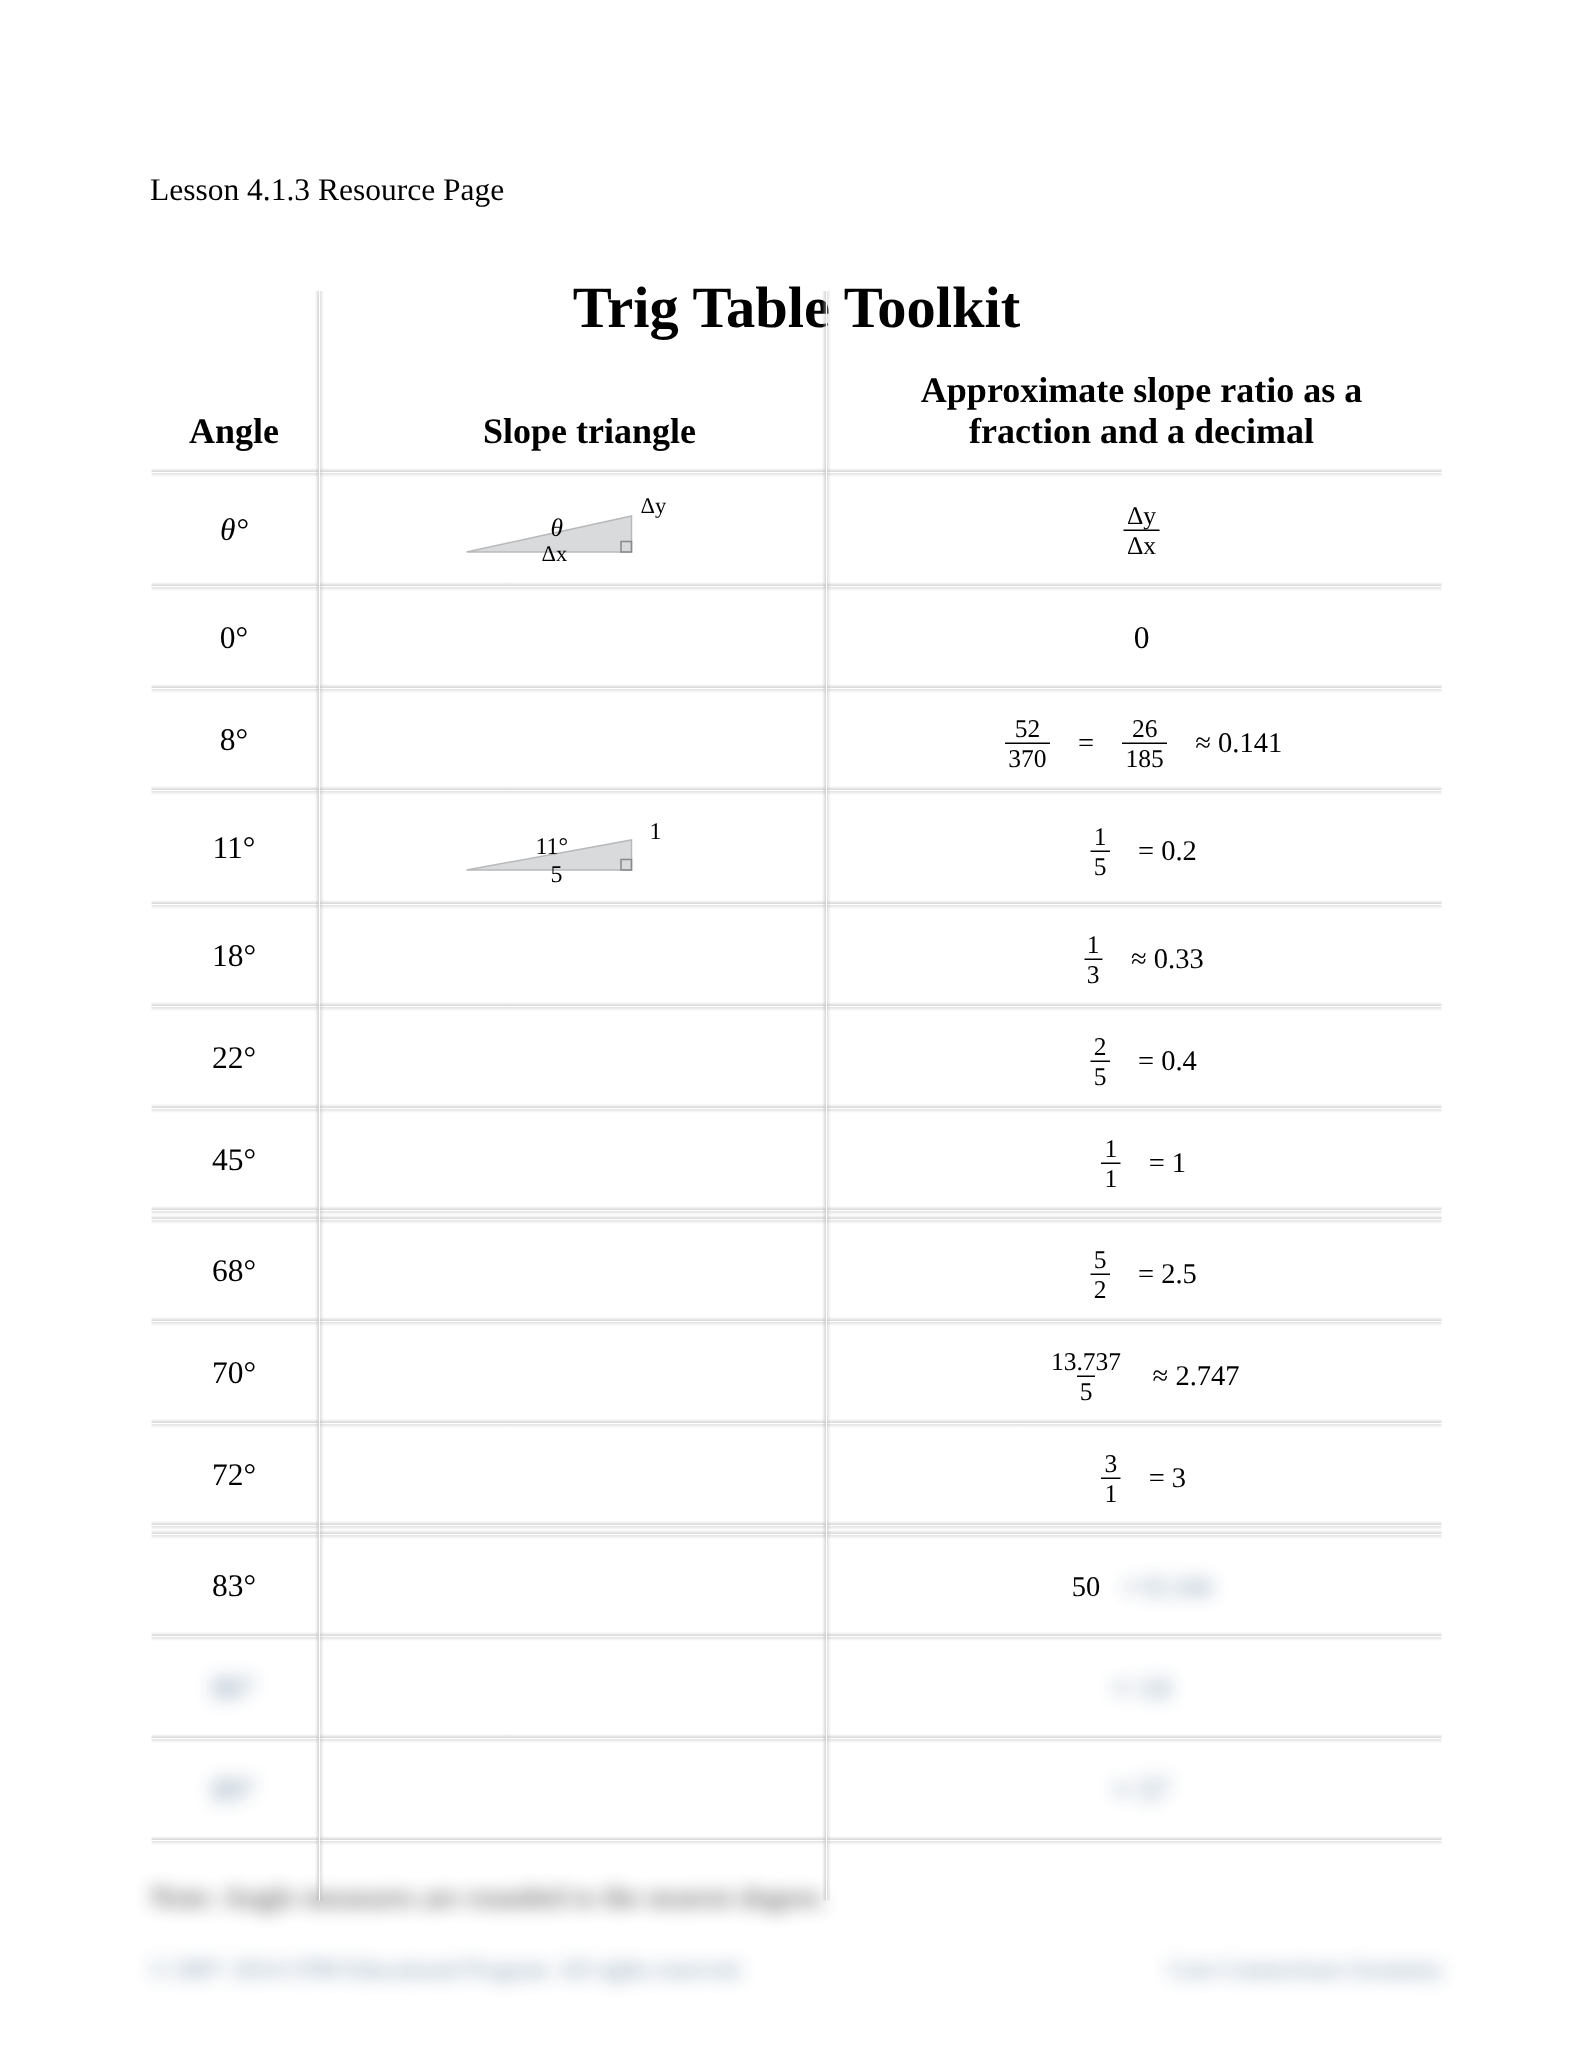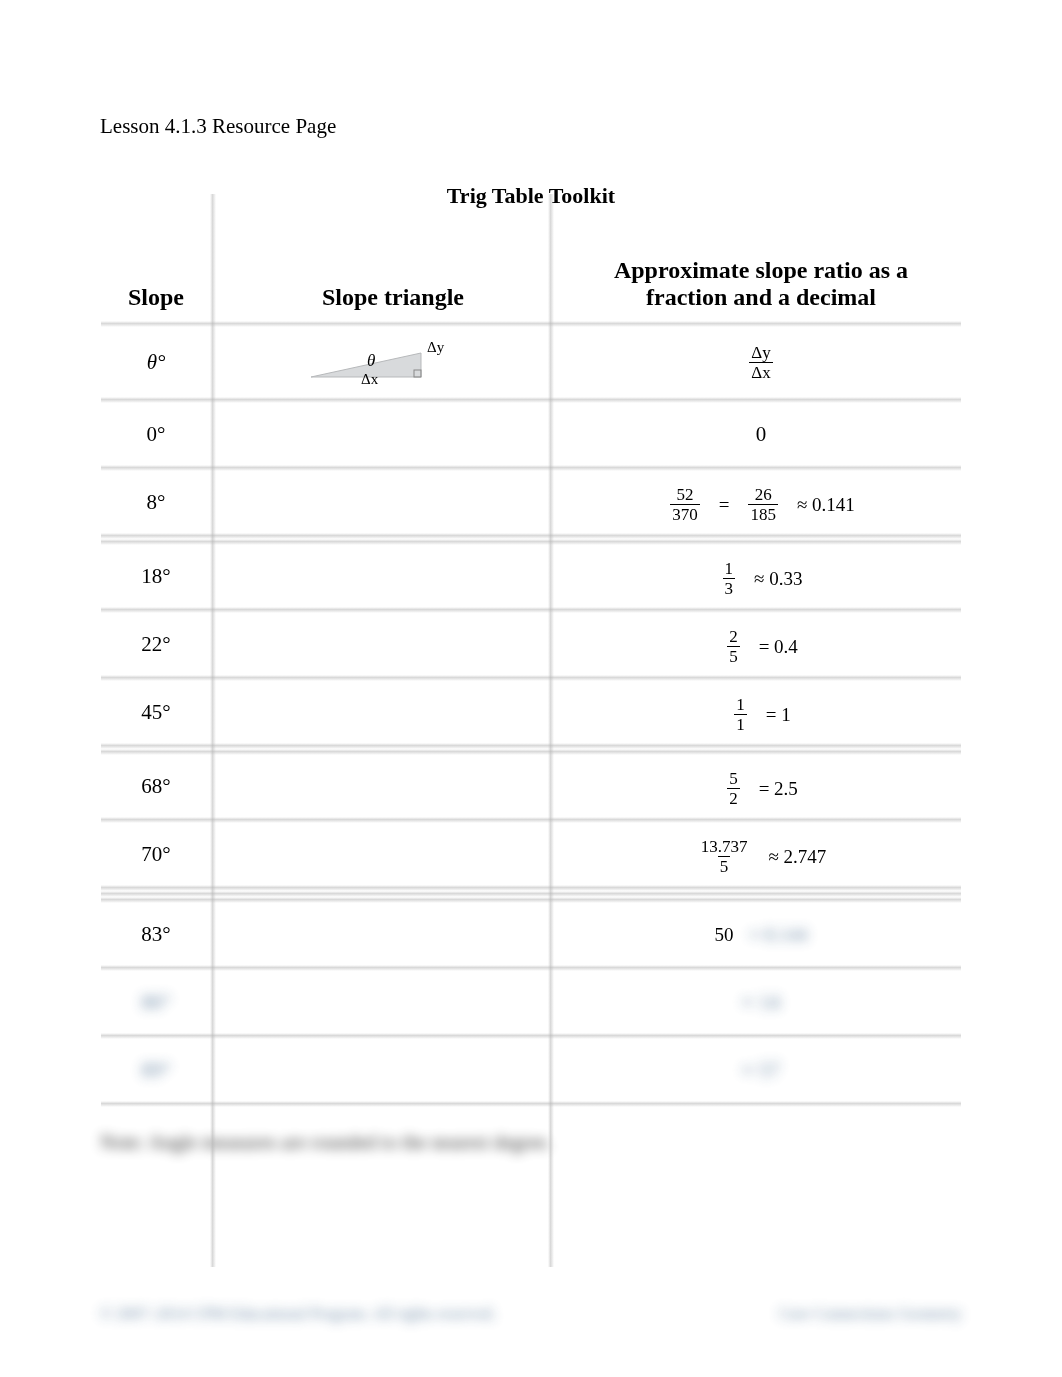--- a/index.html
+++ b/index.html
@@ -15,23 +15,23 @@
   }
   .page {
     padding: 114px 100px 40px 100px;
   }
   .resource-line {
     font-size: 21px;
     margin-bottom: 44px;
   }
   .title {
     text-align: center;
-    font-size: 22px;
+    font-size: 39px;
     font-weight: bold;
-    margin-bottom: 42px;
+    margin-bottom: 14px;
   }
   table {
     width: 860px;
     margin: 0 auto;
     border-collapse: collapse;
   }
   th {
     font-size: 24px;
     font-weight: bold;
     padding: 6px 10px 10px 10px;
@@ -134,21 +134,21 @@
 
 <div class="page">
 
   <div class="resource-line">Lesson 4.1.3 Resource Page</div>
 
   <div class="title">Trig Table Toolkit</div>
 
   <table>
     <thead>
       <tr>
-        <th class="angle-h">Slope</th>
+        <th class="angle-h">Angle</th>
         <th class="slope-h">Slope triangle</th>
         <th class="ratio-h">Approximate slope ratio as a fraction and a decimal</th>
       </tr>
     </thead>
     <tbody>
       <tr class="sep">
           <td colspan="3">
             <div class="sep-inner"></div>
           </td>
         </tr>
@@ -207,20 +207,43 @@
             <span> ≈ 0.141</span>
           </span>
         </td>
       </tr>
       <tr class="sep">
           <td colspan="3">
             <div class="sep-inner"></div>
           </td>
         </tr>
 
+      <tr class="row-tall">
+        <td class="angle-c">11°</td>
+        <td>
+          <div class="triangle">
+            <svg class="tri-svg" width="150" height="42">
+              <polygon points="10,34 120,34 120,14" fill="#d8dadc" stroke="#b7b9bb" stroke-width="1"></polygon>
+              <rect x="113" y="27" width="7" height="7" fill="none" stroke="#888" stroke-width="1"></rect>
+            </svg>
+            <span class="tri-theta2">11°</span>
+            <span class="tri-dx2">5</span>
+            <span class="tri-dy2">1</span>
+          </div>
+        </td>
+        <td>
+          <span class="eqline">
+            <span class="frac">
+                <span class="num">1</span>
+                <span class="den">5</span>
+              </span>
+            <span> = 0.2</span>
+          </span>
+        </td>
+      </tr>
       <tr class="sep">
           <td colspan="3">
             <div class="sep-inner"></div>
           </td>
         </tr>
 
       <tr>
         <td class="angle-c">18°</td>
         <td></td>
         <td>
@@ -314,20 +337,33 @@
               <span> ≈ 2.747</span>
             </span>
         </td>
       </tr>
       <tr class="sep">
           <td colspan="3">
             <div class="sep-inner"></div>
           </td>
         </tr>
 
+      <tr>
+        <td class="angle-c">72°</td>
+        <td></td>
+        <td>
+          <span class="eqline">
+              <span class="frac">
+                <span class="num">3</span>
+                <span class="den">1</span>
+              </span>
+              <span> = 3</span>
+            </span>
+        </td>
+      </tr>
       <tr class="sep">
           <td colspan="3">
             <div class="sep-inner"></div>
           </td>
         </tr>
 
       <tr class="sep">
           <td colspan="3">
             <div class="sep-inner"></div>
           </td>

